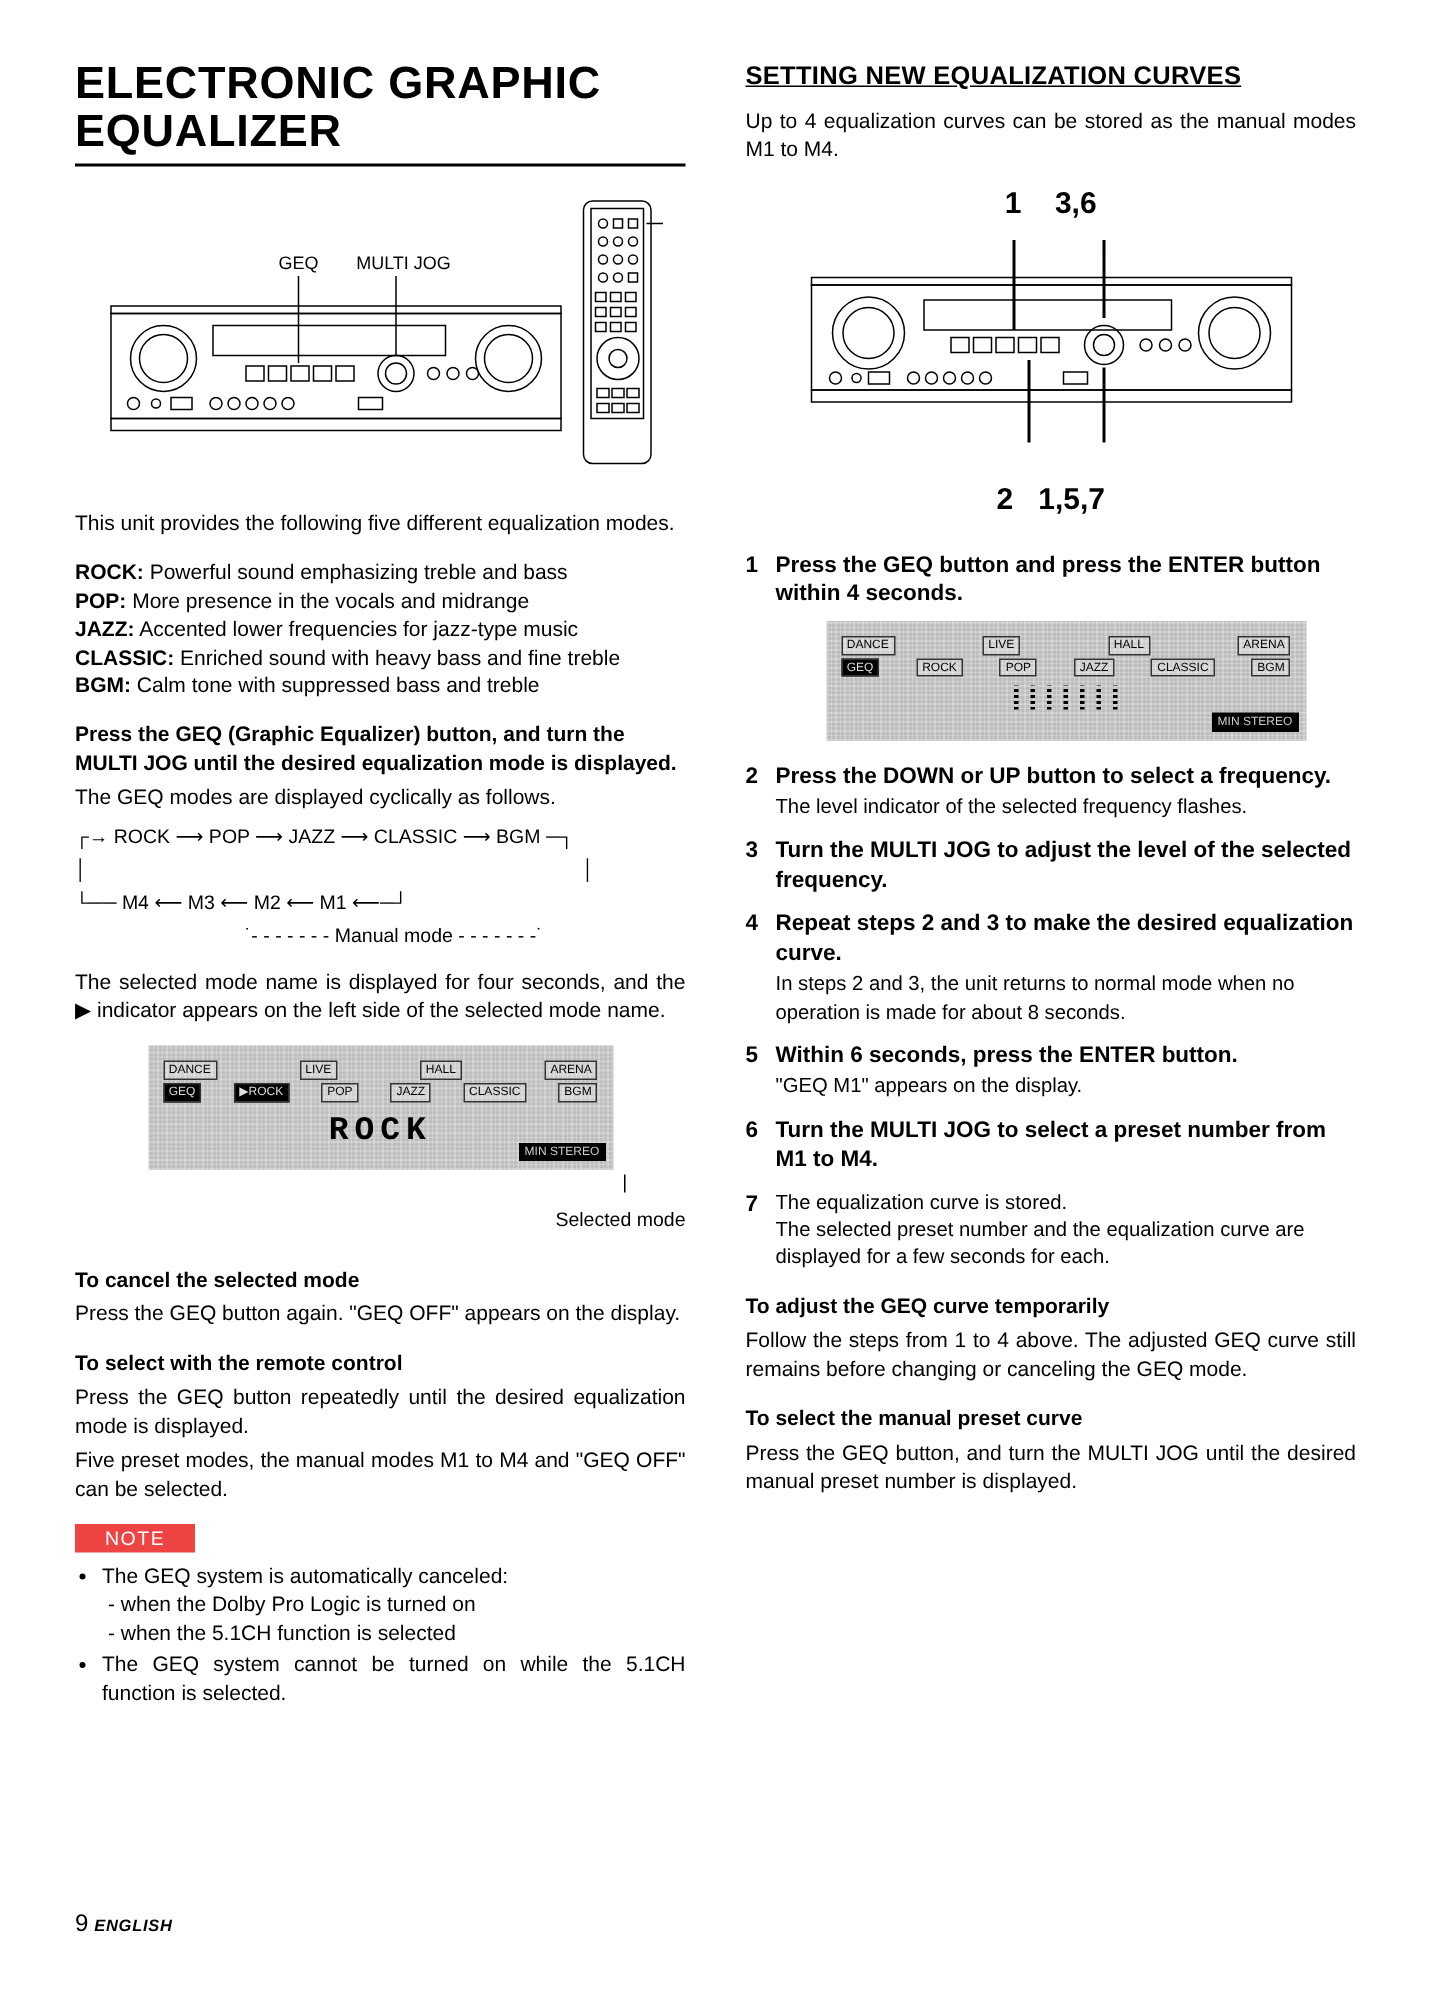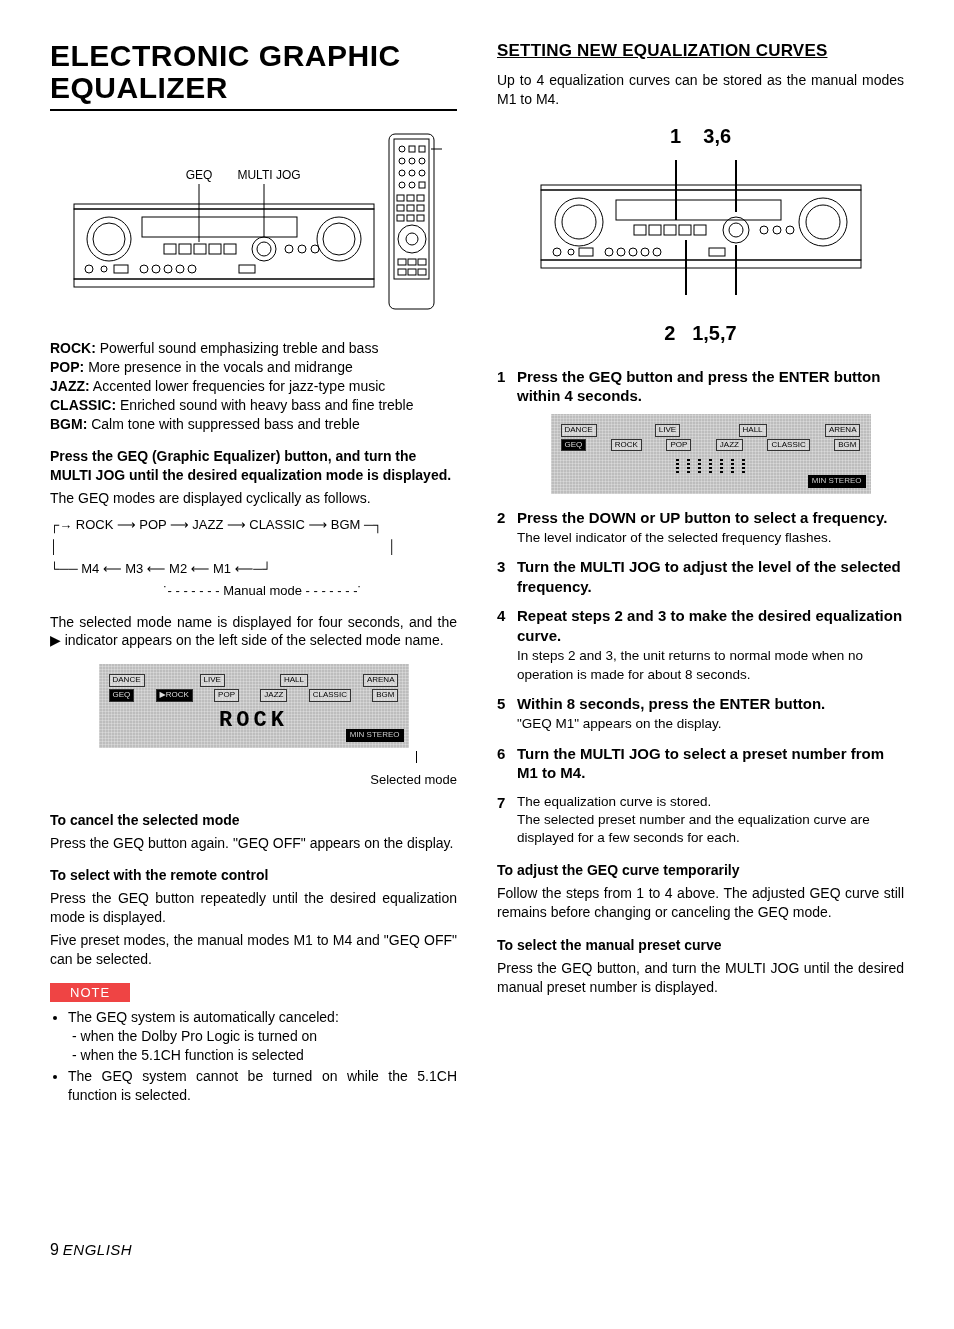--- a/index.html
+++ b/index.html
@@ -174,21 +174,21 @@
   .sec-diagram-labels {
     text-align:center;
     font-weight:bold;
     font-size:20px;
   }
   .footer {
     margin-top: 120px;
     font-size: 14px;
   }
   .footer .num { font-size: 16px; }
-  .footer .eng { font-weight: normal; font-style: italic; font-size: 15px; letter-spacing: 0.5px;}
+  .footer .eng { font-weight: bold; font-style: italic; font-size: 11px; letter-spacing: 0.5px;}
   .justify { text-align: justify; }
   .step-display-wrap{ margin:8px 0 14px 0;}
 </style>
 </head>
 <body>
 
 <div class="columns">
 
   <div class="col">
     <h1>ELECTRONIC GRAPHIC EQUALIZER</h1>
@@ -264,20 +264,21 @@
             <rect x="354" y="130" width="8" height="6"></rect>
           <rect x="334" y="140" width="8" height="6"></rect>
             <rect x="344" y="140" width="8" height="6"></rect>
             <rect x="354" y="140" width="8" height="6"></rect>
         </g>
         <line x1="367" y1="20" x2="378" y2="20" stroke="#000"></line>
         <text x="380" y="24" font-size="12" text-anchor="start">GEQ</text>
       </svg>
     </div>
 
+    <p class="justify">This unit provides the following five different equalization modes.</p>
 
     <div class="modes-list">
       <div><span class="bold">ROCK:</span> <span>Powerful sound emphasizing treble and bass</span></div>
       <div><span class="bold">POP:</span> <span>More presence in the vocals and midrange</span></div>
       <div><span class="bold">JAZZ:</span> <span>Accented lower frequencies for jazz-type music</span></div>
       <div><span class="bold">CLASSIC:</span> <span>Enriched sound with heavy bass and fine treble</span></div>
       <div><span class="bold">BGM:</span> <span>Calm tone with suppressed bass and treble</span></div>
     </div>
 
     <p class="tight"><span class="bold">Press the GEQ (Graphic Equalizer) button, and turn the MULTI JOG until the desired equalization mode is displayed.</span></p>
@@ -416,21 +417,21 @@
         <div class="step-body">The level indicator of the selected frequency flashes.</div>
       </li>
       <li>
         <div class="step-head">Turn the MULTI JOG to adjust the level of the selected frequency.</div>
       </li>
       <li>
         <div class="step-head">Repeat steps 2 and 3 to make the desired equalization curve.</div>
         <div class="step-body">In steps 2 and 3, the unit returns to normal mode when no operation is made for about 8 seconds.</div>
       </li>
       <li>
-        <div class="step-head">Within 8 seconds, press the ENTER button.</div>
+        <div class="step-head">Within 6 seconds, press the ENTER button.</div>
         <div class="step-body">"GEQ M1" appears on the display.</div>
       </li>
       <li>
         <div class="step-head">Turn the MULTI JOG to select a preset number from M1 to M4.</div>
       </li>
       <li>
         <div class="step-body" style="white-space:pre-line">The equalization curve is stored.
 The selected preset number and the equalization curve are displayed for a few seconds for each.</div>
       </li>
     </ol>

